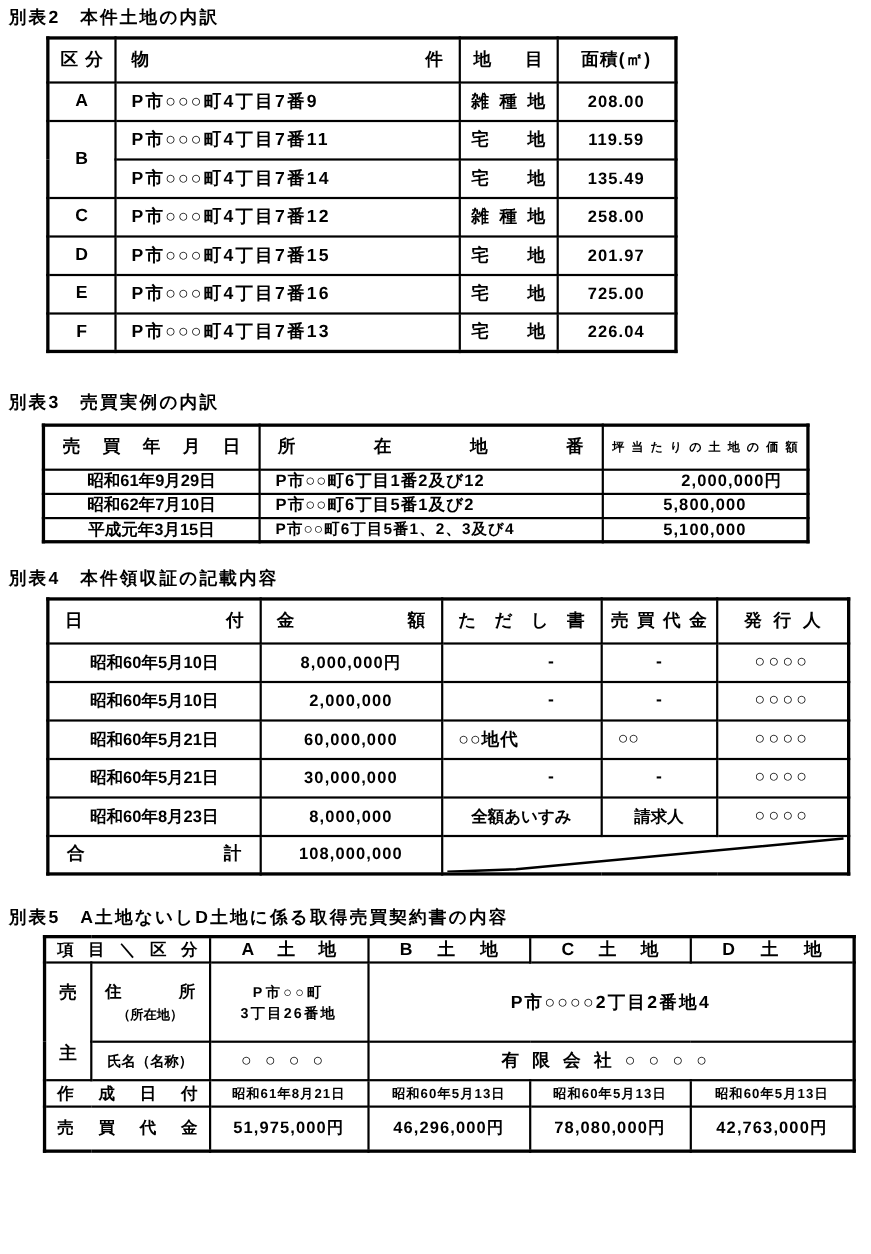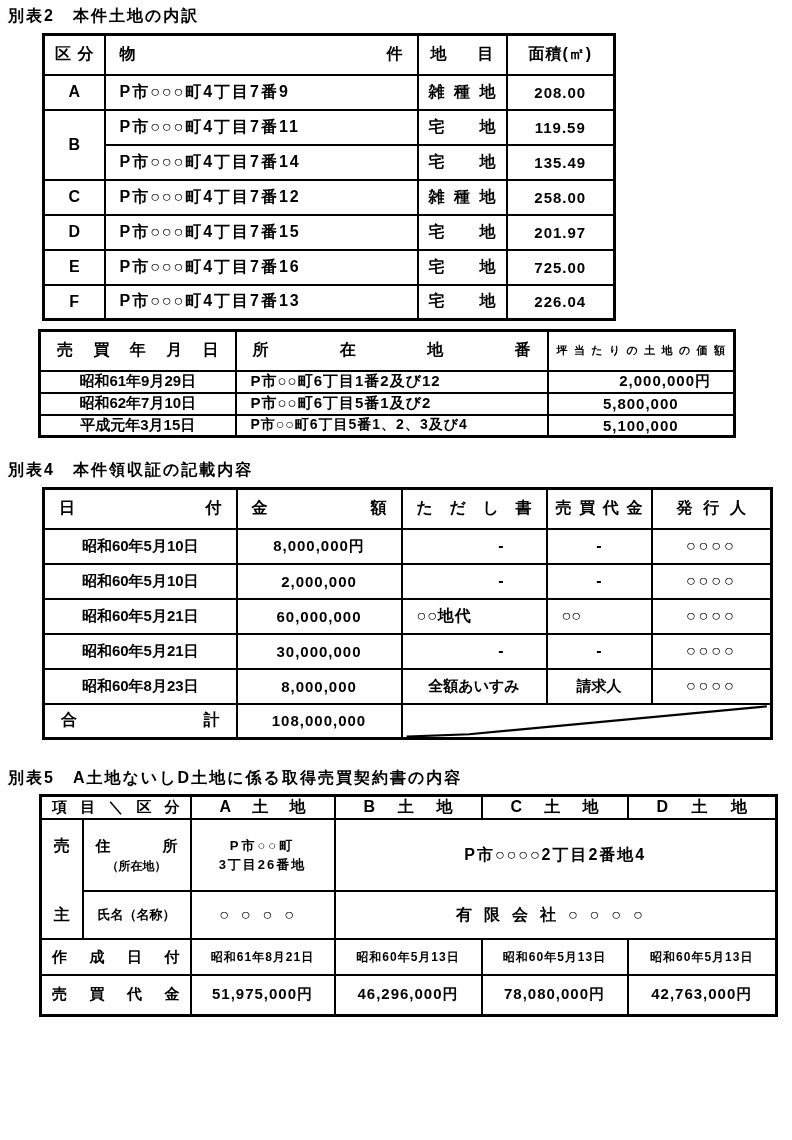--- a/index.html
+++ b/index.html
@@ -8,22 +8,22 @@
     width:792px; height:1140px; overflow:hidden;
     background:#ffffff; color:#000000;
     font-family:"Liberation Sans","DejaVu Sans",sans-serif;
     font-weight:bold;
   }
   .sheet { padding:6px 0 0 8px; }
   .tbl-title { font-size:16px; letter-spacing:2px; margin:0; white-space:nowrap; }
   table { border-collapse:collapse; table-layout:fixed; border:3px solid #000; }
   td { border:2px solid #000; font-size:16px; text-align:center; padding:0;
        white-space:nowrap; overflow:hidden; vertical-align:middle; }
-  .h40 td { height:40px; } .h38 td { height:22px; } .h36 td { height:36px; }
-  .h35 td { height:35px; } .h33 td { height:48px; } .h72 td { height:72px; }
+  .h40 td { height:40px; } .h38 td { height:22px; } .h36 td { height:24px; }
+  .h35 td { height:35px; } .h33 td { height:35px; } .h72 td { height:72px; }
   .sp { text-align:justify; text-align-last:justify; } .p8 { padding:0 8px;margin-top:15px; } .p10 { padding:0 10px;font-family:Liberation Serif, serif; }
   .p12 { padding:0 12px; } .p14 { padding:0 14px; } .p16 { padding:0 16px; }
   .p24 { padding:0 24px; } .p28 { padding:0 28px; }
   .left { text-align:left; padding-left:14px; }
   .ls1 { letter-spacing:1px; } .ls2 { letter-spacing:2px; } .ls3 { letter-spacing:3px; } .ls12 { letter-spacing:12px; }
   .f11 { font-size:11px; } .f12 { font-size:12px; } .f13 { font-size:13px; }
   .f14 { font-size:14px; } .f15 { font-size:15px; }
   .dash-right { text-align:right; padding-right:42px; }
   .mt-t2 { margin-top:6px; }
   .gap3 { margin-top:35px; } .mt-t3 { margin-top:8px; }
@@ -94,20 +94,21 @@
     </tr>
     <tr class="h35">
       <td>F</td>
       <td class="left ls2">P市○○○町4丁目7番13</td>
       <td class="sp p10">宅地</td>
       <td class="ls1 f15">226.04</td>
     </tr>
   </tbody>
     </table>
 
+  <h2 class="tbl-title gap3">別表3　売買実例の内訳</h2>
   <table class="mt-t3 ml36">
     <colgroup>
         <col style="width:196px">
         <col style="width:312px">
         <col style="width:187px">
       </colgroup>
     <tbody>
         <tr class="h40">
       <td class="sp p16">売買年月日</td>
       <td class="sp p16">所在地番</td>

